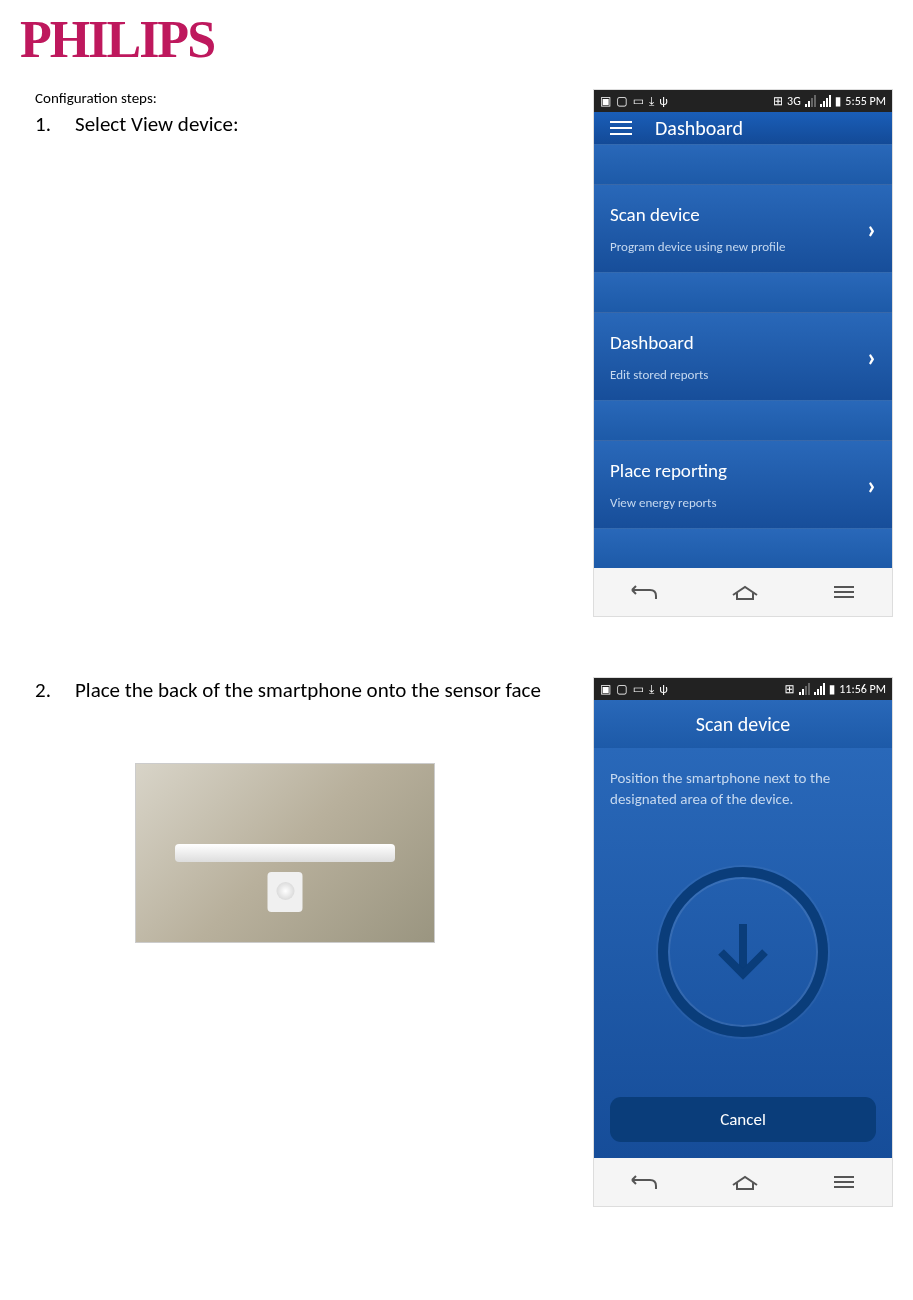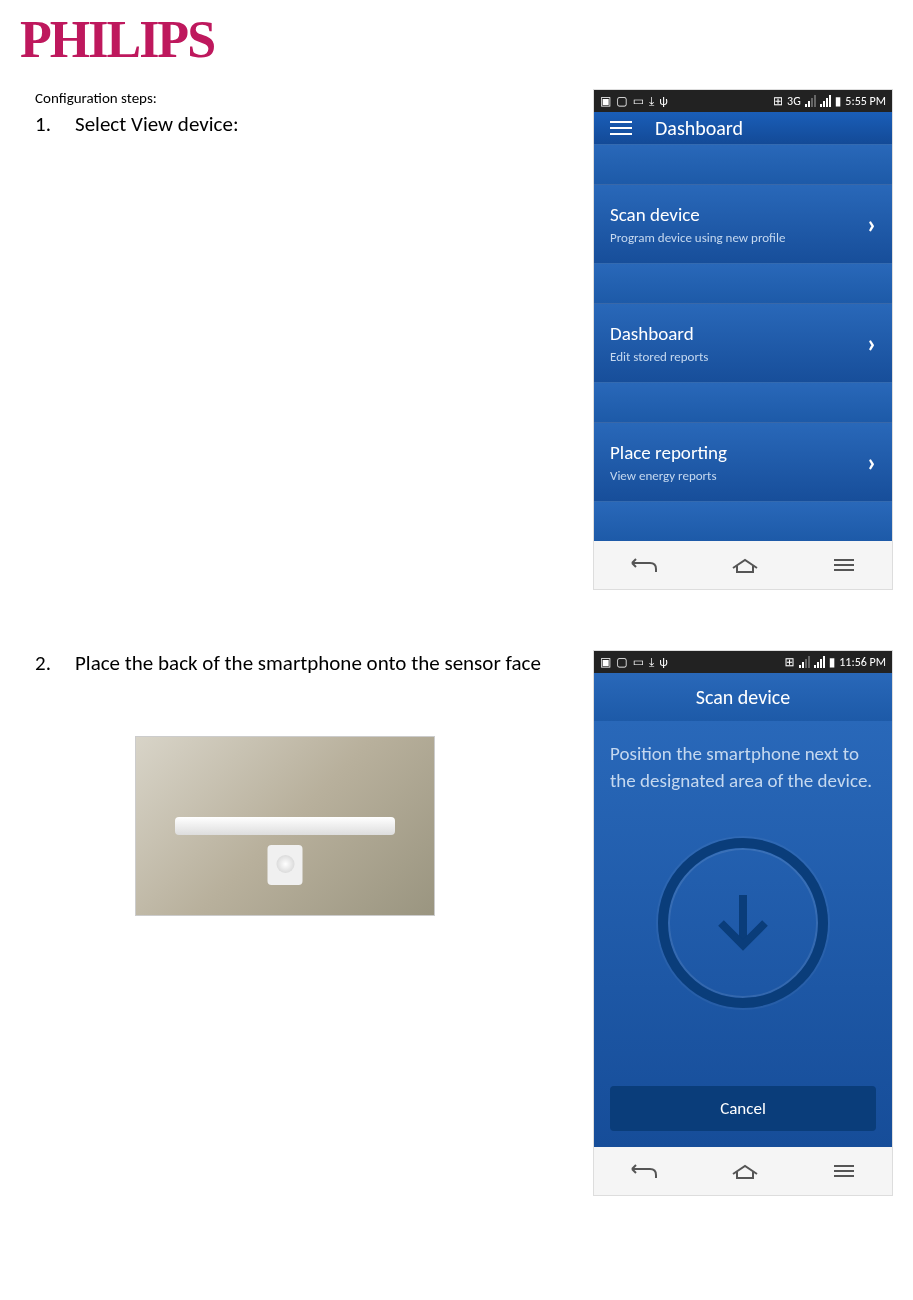--- a/index.html
+++ b/index.html
@@ -82,21 +82,21 @@
       background: linear-gradient(#2968b9, #174e9a);
       color: #fff;
       padding: 18px 16px;
       display: flex;
       justify-content: space-between;
       align-items: center;
       border-top: 1px solid rgba(255,255,255,0.15);
     }
     .menu-item-text { display: flex; flex-direction: column; }
     .menu-title { font-size: 19px; font-weight: 400; }
-    .menu-sub { font-size: 13px; color: #c5d8ef; margin-top: 4px; }
+    .menu-sub { font-size: 13px; color: #c5d8ef; margin-top: 13px; }
     .chevron {
       font-size: 26px;
       font-weight: bold;
       color: #fff;
     }
     .nav-bar {
       background: #f5f5f5;
       display: flex;
       justify-content: space-around;
       align-items: center;
@@ -112,23 +112,23 @@
       text-align: center;
       padding: 12px;
       font-size: 20px;
     }
     .scan-body {
       background: linear-gradient(#2968b9, #164d99);
       padding: 20px 16px 16px;
       color: #c5d8ef;
     }
     .scan-instruction {
-      font-size: 19px;
+      font-size: 15px;
       line-height: 1.4;
-      margin-bottom: 24px;
+      margin-bottom: 37px;
     }
     .scan-circle-wrap {
       display: flex;
       justify-content: center;
       padding: 20px 0 40px;
     }
     .scan-circle {
       width: 170px;
       height: 170px;
       border: 10px solid #0a3d7a;
@@ -137,22 +137,22 @@
       align-items: center;
       justify-content: center;
       box-shadow: inset 0 0 0 2px rgba(255,255,255,0.1), 0 0 0 2px rgba(255,255,255,0.05);
     }
     .cancel-btn {
       background: #0a3d7a;
       color: #fff;
       text-align: center;
       padding: 12px;
       font-size: 17px;
-      border-radius: 4px;
-      margin-top: 38px;
+      border-radius: 11px;
+      margin-top: 20px;
     }
     .photo-placeholder {
       width: 300px;
       height: 180px;
       background: linear-gradient(135deg, #d8d4c8 0%, #b8b09c 50%, #9a9580 100%);
       margin: 60px 0 0 100px;
       border: 1px solid #ccc;
       position: relative;
       display: flex;
       align-items: center;

